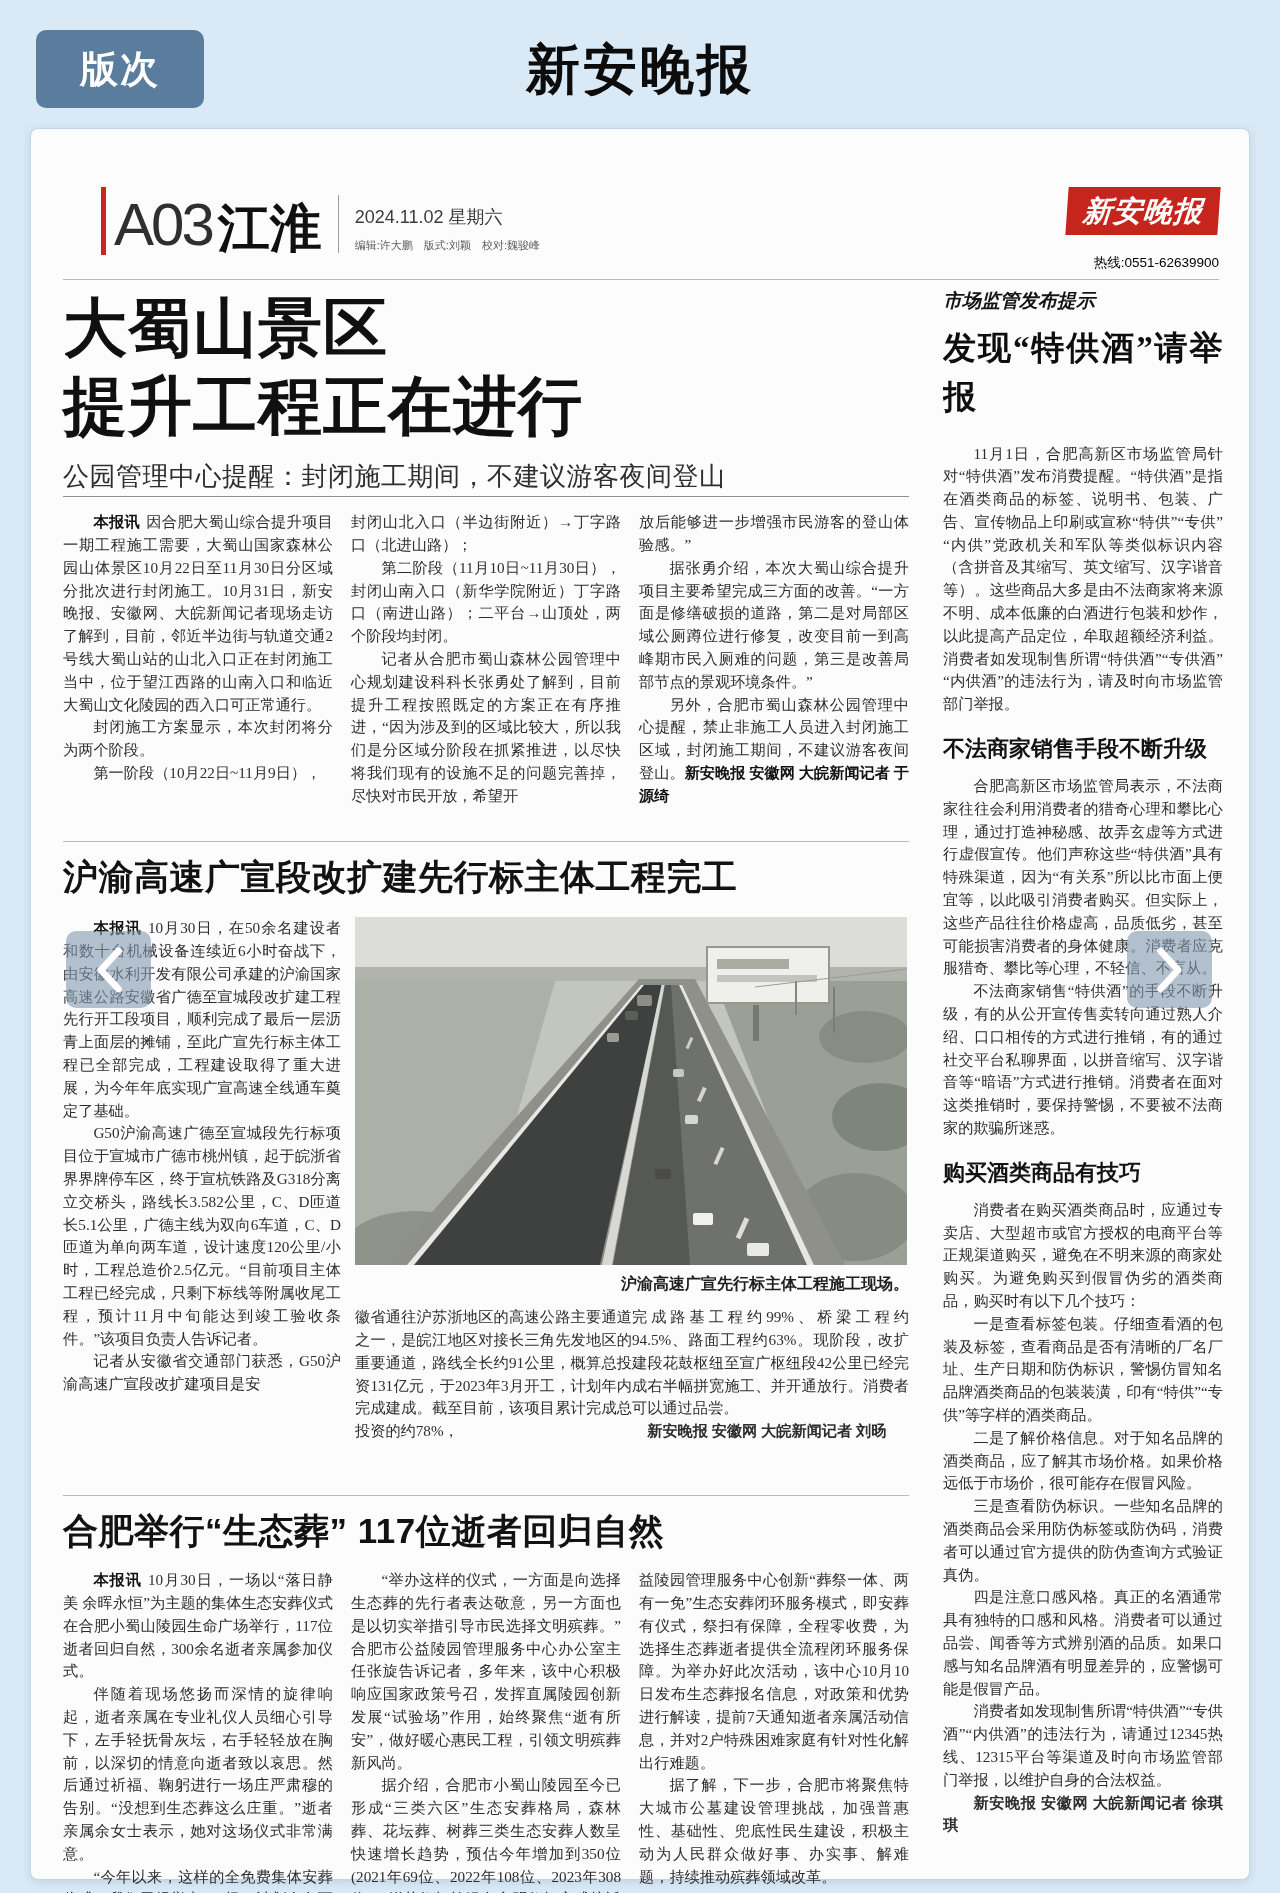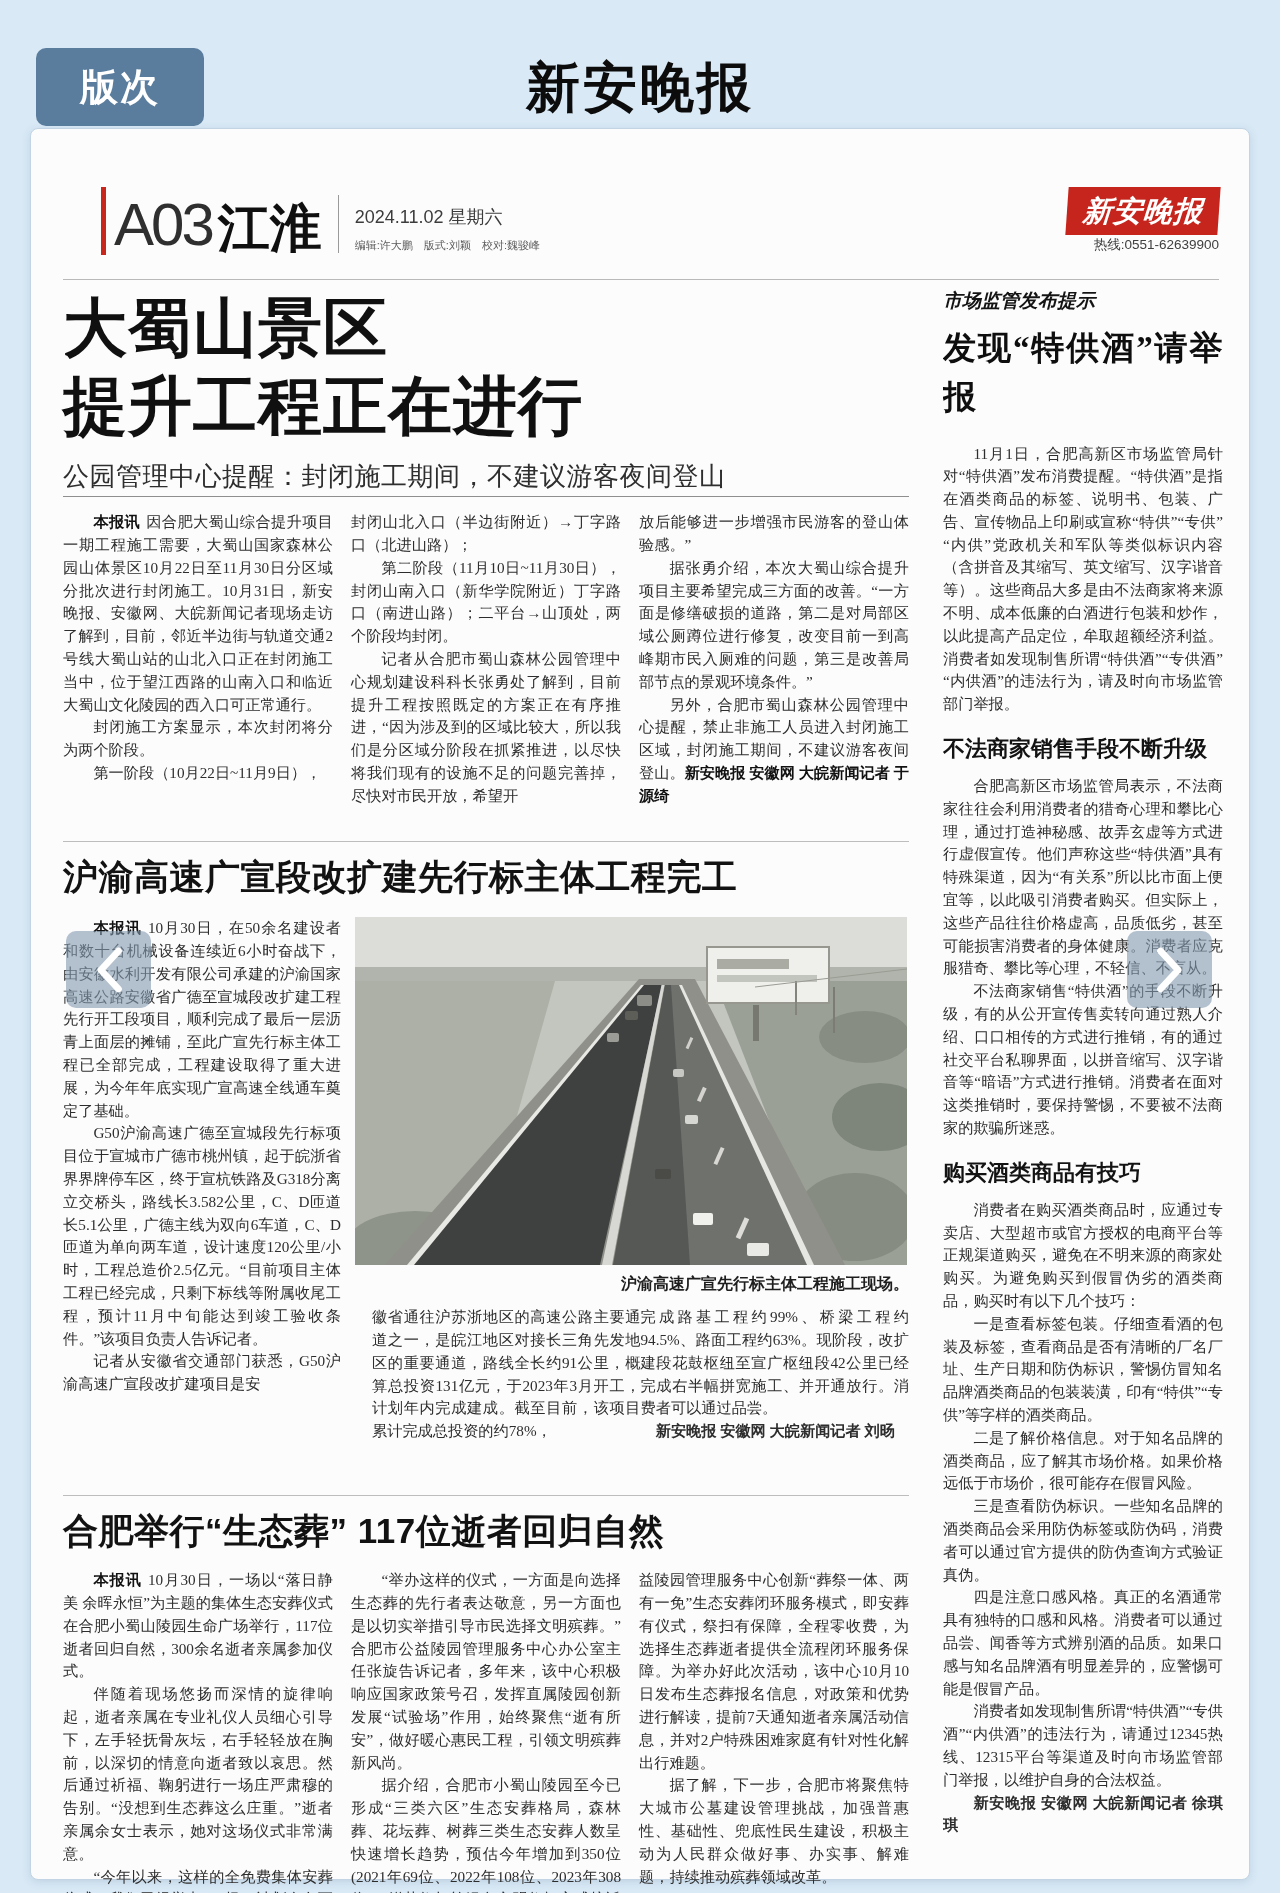--- a/index.html
+++ b/index.html
@@ -1,21 +1,21 @@
 <!DOCTYPE html>
 <html lang="zh"><head>
 <meta charset="utf-8">
 <style>
   * { margin:0; padding:0; box-sizing:border-box; }
   html,body { background:#d9e9f6; }
   body { font-family:"Liberation Sans", sans-serif; }
   .app { position:relative; width:1280px; height:1893px; background:#d9e9f6; overflow:hidden; margin:0 auto; }
 
   
-  .topbar { position:absolute; top:18px; left:0; width:1280px; height:128px; }
+  .topbar { position:absolute; top:0; left:0; width:1280px; height:128px; }
   .page-btn { position:absolute; left:36px; top:30px; width:168px; height:78px;
       background:#5a7d9e; border-radius:10px; color:#fff; font-size:38px; font-weight:600;
       display:flex; align-items:center; justify-content:center; letter-spacing:2px; cursor:pointer; }
   .app-title { position:absolute; left:0; top:34px; width:1280px; text-align:center;
       font-size:54px; font-weight:800; color:#0c0c0c; letter-spacing:3px; }
 
   
   .sheet { position:absolute; left:30px; top:128px; width:1220px; height:1752px;
       background:#fcfcfd; border:1px solid #c3d4e4; border-radius:8px; box-shadow:0 2px 8px rgba(80,110,140,.18); }
 
@@ -26,21 +26,21 @@
   .page-code { font-size:60px; font-weight:200; color:#2f2f2f; letter-spacing:-3px; line-height:1; font-family:"Liberation Sans",sans-serif; }
   .section-name { font-size:52px; font-weight:900; color:#0f0f0f; line-height:1; margin-left:6px; font-family:"Liberation Serif",serif; }
   .mh-div { width:1px; height:58px; background:#9a9a9a; margin:0 16px 2px 16px; }
   .mh-date-blk { padding-bottom:2px; }
   .mh-date { font-size:18px; color:#3c3c3c; }
   .mh-staff { font-size:11px; color:#5c5c5c; margin-top:9px; }
   .mh-right { position:absolute; right:0; top:0; text-align:right; }
   .logo-box { display:inline-block; background:#c5251c; color:#fff; width:152px; height:48px; line-height:48px;
       text-align:center; font-size:29px; font-weight:800; font-style:italic; font-family:"Liberation Serif",serif;
       letter-spacing:1px; transform:skewX(-4deg); }
-  .hotline { font-size:13.5px; color:#404040; margin-top:1px;text-align:right; }
+  .hotline { font-size:13.5px; color:#000000; margin-top:19px;text-align:right; }
   .mh-rule { position:absolute; left:32px; right:30px; top:150px; border-top:1px solid #b9b9b9; }
 
   
   .main { position:absolute; left:32px; top:160px; width:846px; }
   .sidebar { position:absolute; left:912px; top:158px; width:280px; height:1586px; overflow:hidden; }
 
   
   .cols { display:flex; gap:18px; overflow:hidden; }
   .col { flex:1; }
   .bodytext, .bodytext p { font-size:15.2px; line-height:1.5; color:#2d2d2d; text-align:justify;
@@ -59,21 +59,21 @@
   .a1-cols { margin-top:14px; height:318px; }
 
   
   .a2-headline, .a3-headline { font-size:35px; font-weight:900; color:#121212; letter-spacing:.5px; }
   .a2-row { display:flex; gap:14px; margin-top:16px; height:566px; overflow:hidden; }
   .a2-col1 { width:278px; flex:none; }
   .a2-right { flex:1; }
   .photo { width:552px; height:348px; background:#b9bbb5; display:block; }
   .photo-caption { margin-top:7px; text-align:right; font-size:16px; font-weight:700; color:#1e1e1e;
       font-family:"Liberation Serif",serif; }
-  .a2-subcols { display:flex; margin-top:10px; height:168px; overflow:hidden;margin-left:17px; }
+  .a2-subcols { display:flex; margin-top:10px; height:168px; overflow:hidden; }
   .a2-byline { font-weight:700; color:#111; text-indent:1em; }
 
   
   .a3-cols { margin-top:14px; height:378px; }
 
   
   .sb-kicker { font-size:19px; font-weight:700; color:#141414;font-style:italic; }
   .sb-headline { font-size:33px; font-weight:900; color:#0e0e0e; margin-top:8px; letter-spacing:.5px; }
   .sb-body { margin-top:20px; }
   .sb-sub { font-size:22px; font-weight:800; color:#131313; margin:16px 0 10px 0; font-family:"Liberation Sans",sans-serif; }

